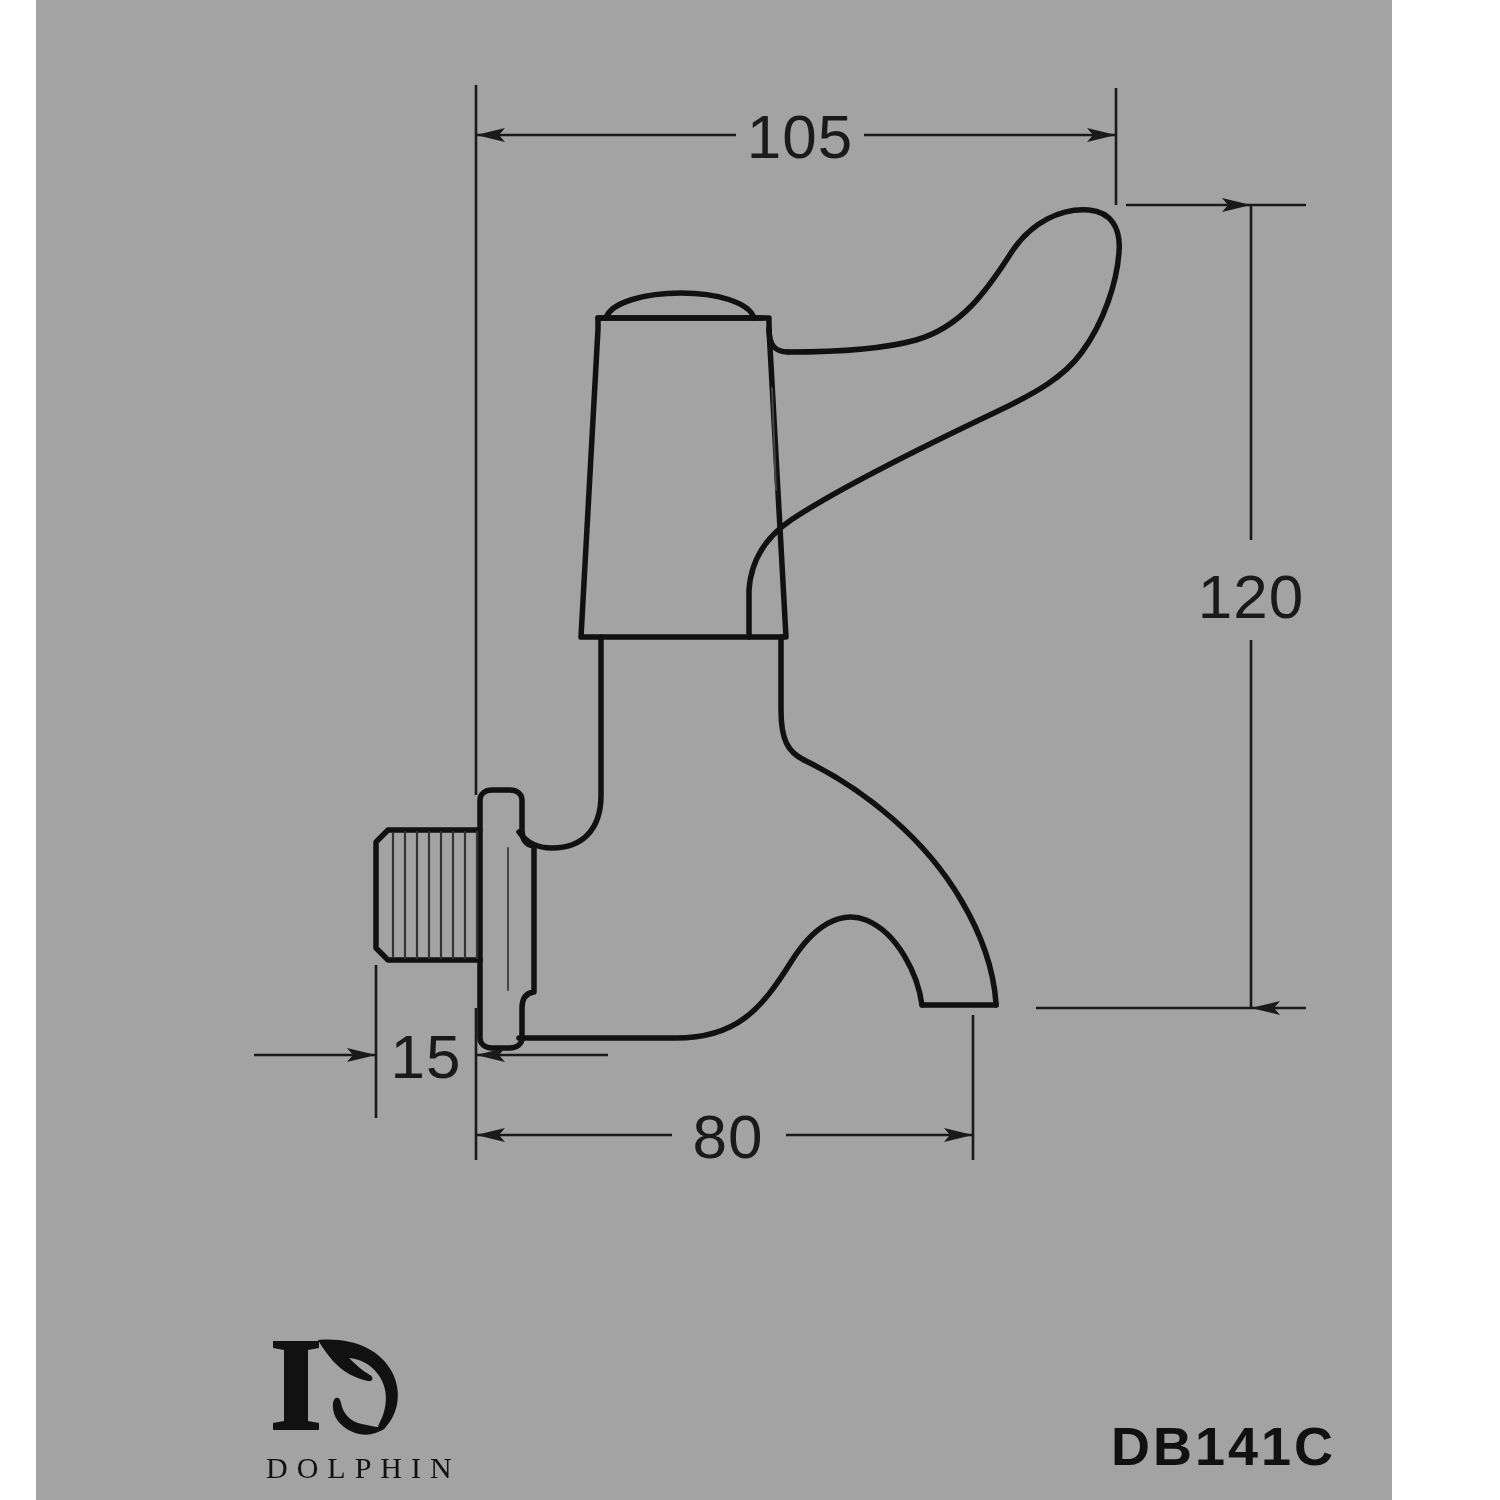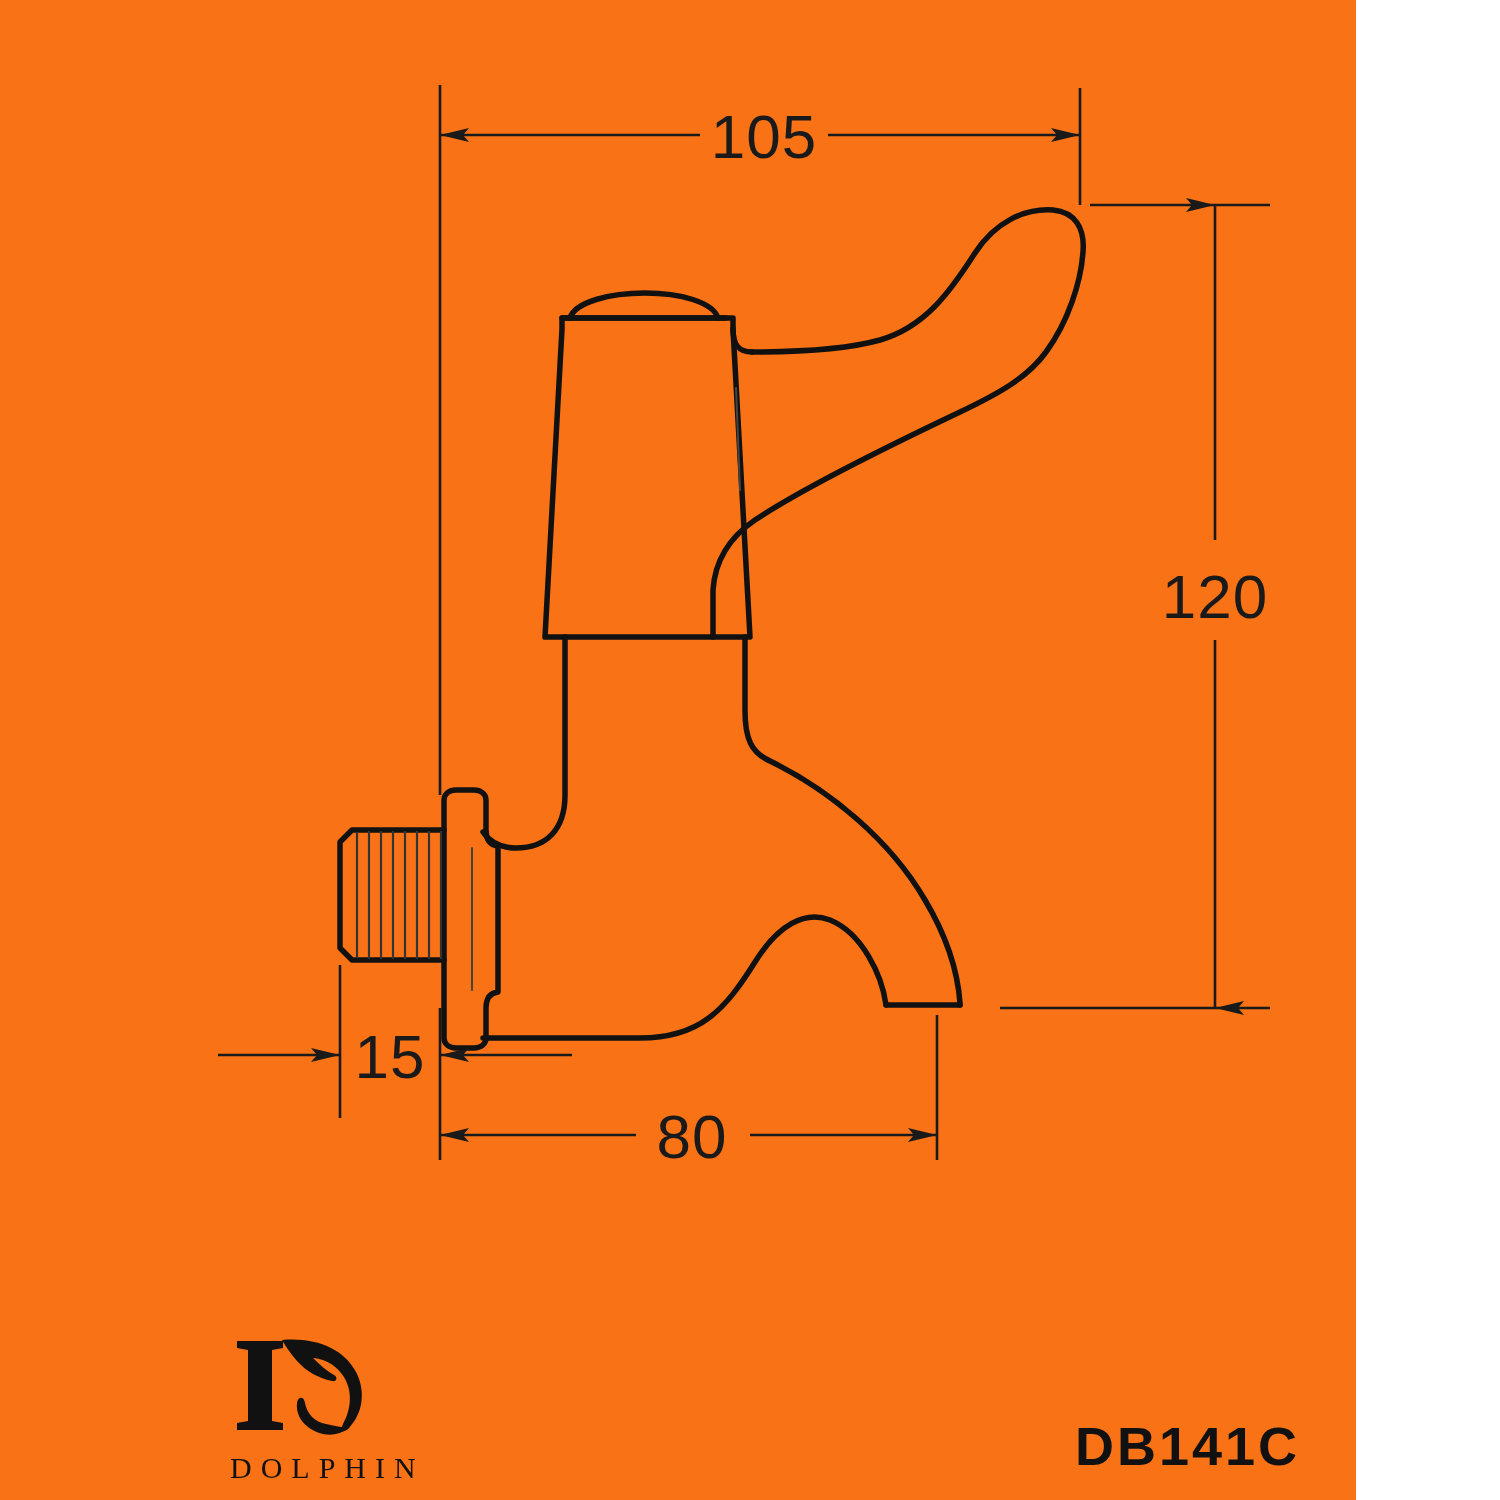--- a/index.html
+++ b/index.html
@@ -3,21 +3,21 @@
 <meta charset="utf-8">
 <style>
   html,body{margin:0;padding:0;background:#ffffff;}
   body{
     width:1500px;height:1500px;
     font-family:"Liberation Sans", sans-serif;
     color:#111111;
     overflow:hidden;
     position:relative;
   }
-  #stage{position:relative;width:1356px;height:1500px;background:#f97316;}
+  #stage{position:relative;width:1356px;height:1500px;background:#a3a3a3;margin-left:36px;}
   svg#drawing{position:absolute;left:0;top:0;width:1500px;height:1500px;display:block;}
 
   .dim-text{
     font-family:"Liberation Sans", sans-serif;
     font-size:62px;
     font-weight:400;
     fill:#1a1a1a;
     letter-spacing:1px;
   }
   .code-text{

